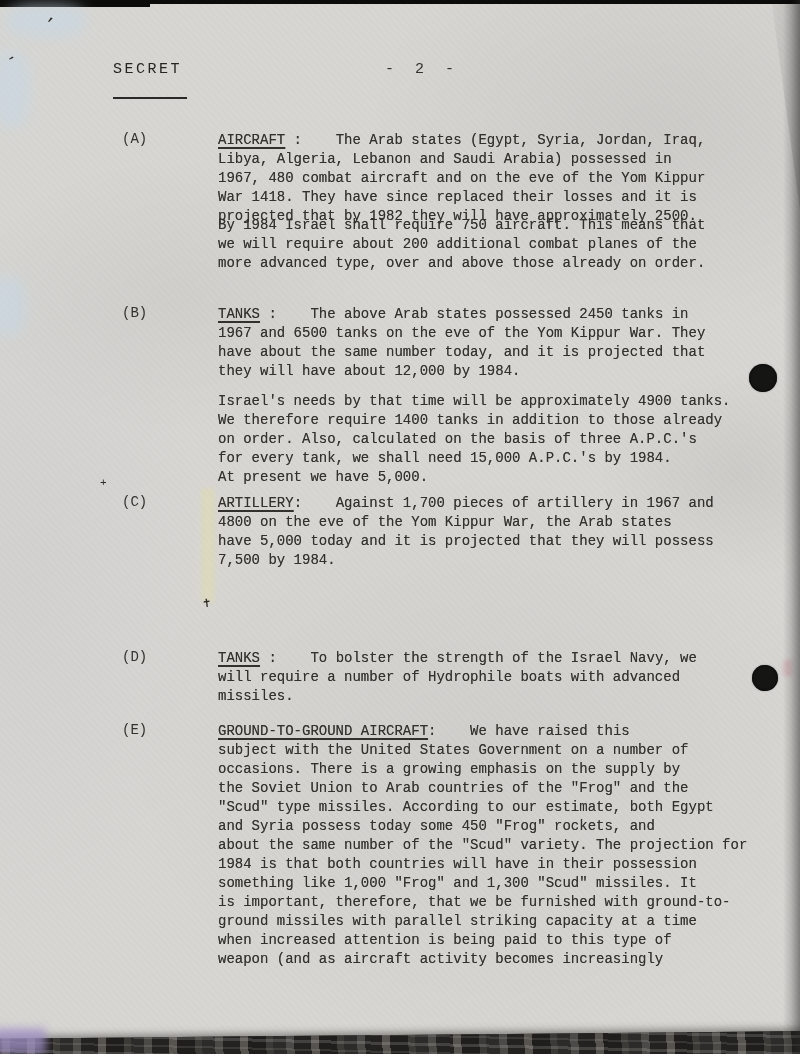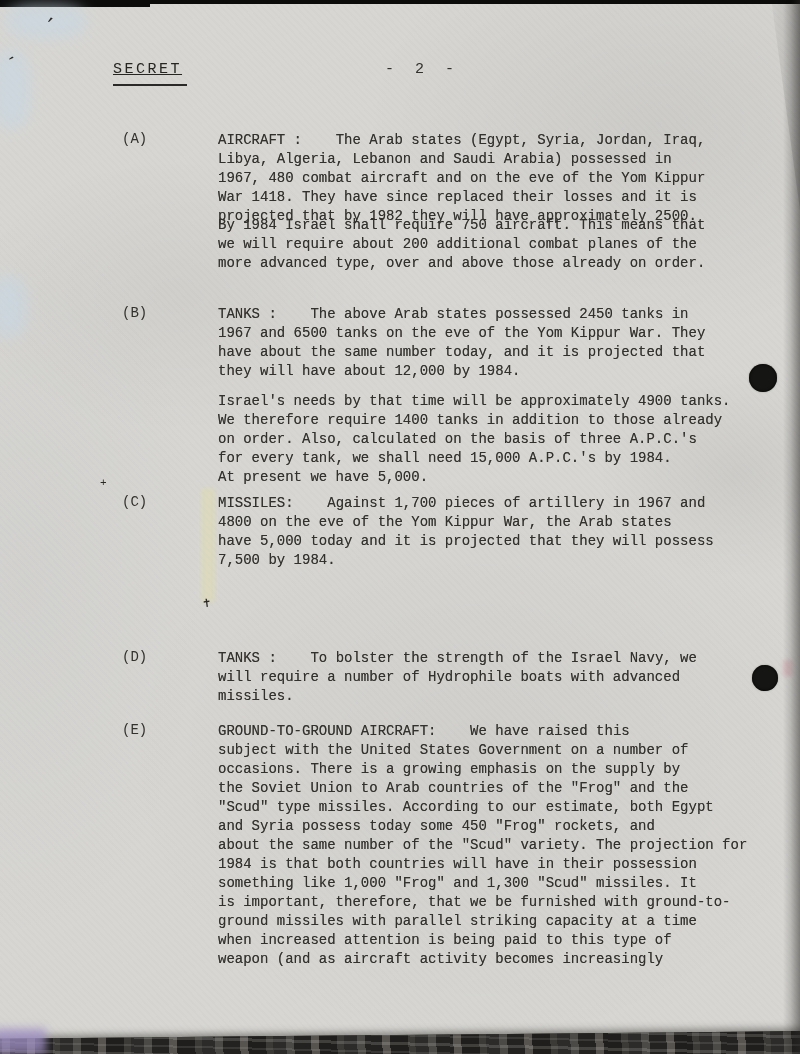--- a/index.html
+++ b/index.html
@@ -44,28 +44,28 @@
   .punch{position:absolute;border-radius:50%;background:#151513;box-shadow:inset 0 0 3px #000, 0 0 2px rgba(0,0,0,0.3);z-index:3;}
   .punch1{left:749px;top:364px;width:28px;height:28px;}
   .punch2{left:752px;top:665px;width:26px;height:26px;}
   .speck{position:absolute;color:#2a2825;z-index:2;}
   .s1{left:44px;top:16px;font-size:16px;transform:rotate(18deg);}
   .s2{left:10px;top:48px;font-size:13px;transform:rotate(40deg);}
   .s3{left:100px;top:477px;font-size:11px;}
   .s4{left:203px;top:595px;font-size:13px;transform:rotate(-8deg);}
 
   .classification{position:absolute;left:113px;top:61px;font-size:15px;letter-spacing:2.5px;
-    color:#262522;border-bottom:2px solid #2a2927;padding:0 5px 6px 0;z-index:2;text-decoration:underline;}
+    color:#262522;border-bottom:2px solid #2a2927;padding:0 5px 19px 0;z-index:2;}
   .page-number{position:absolute;left:385px;top:61px;font-size:15px;letter-spacing:6px;color:#33312d;z-index:2;}
 
   .sec{position:absolute;left:0;width:800px;z-index:2;}
   .lbl{position:absolute;left:122px;top:0;font-size:14px;color:#33312d;}
   .txt{margin-left:218px;width:585px;font-size:14px;line-height:19px;
     white-space:pre-wrap;color:#33312d;text-shadow:0 0 0.5px rgba(40,38,34,0.55);}
-  .hd{text-underline-offset:3px;text-decoration-thickness:1.5px;}
+  .hd{text-decoration:underline;text-underline-offset:3px;text-decoration-thickness:1.5px;}
 </style>
 </head>
 <body>
 
 <div class="page">
   <div class="texture"></div>
 
   <div class="top-bar"></div>
   <div class="top-bar-left"></div>
   <div class="blue-patch bp1"></div>
@@ -108,21 +108,21 @@
   <div class="sec" style="top:392px">
     <div class="txt"><span>Israel's needs by that time will be approximately 4900 tanks.
 We therefore require 1400 tanks in addition to those already
 on order. Also, calculated on the basis of three A.P.C.'s
 for every tank, we shall need 15,000 A.P.C.'s by 1984.
 At present we have 5,000.</span></div>
   </div>
 
   <div class="sec" style="top:494px">
     <span class="lbl">(C)</span>
-    <div class="txt"><span class="hd">MISSILES</span><span>:    Against 1,700 pieces of artillery in 1967 and
+    <div class="txt"><span class="hd">ARTILLERY</span><span>:    Against 1,700 pieces of artillery in 1967 and
 4800 on the eve of the Yom Kippur War, the Arab states
 have 5,000 today and it is projected that they will possess
 7,500 by 1984.</span></div>
   </div>
 
   <div class="sec" style="top:649px">
     <span class="lbl">(D)</span>
     <div class="txt"><span class="hd">TANKS</span><span> :    To bolster the strength of the Israel Navy, we
 will require a number of Hydrophile boats with advanced
 missiles.</span></div>

